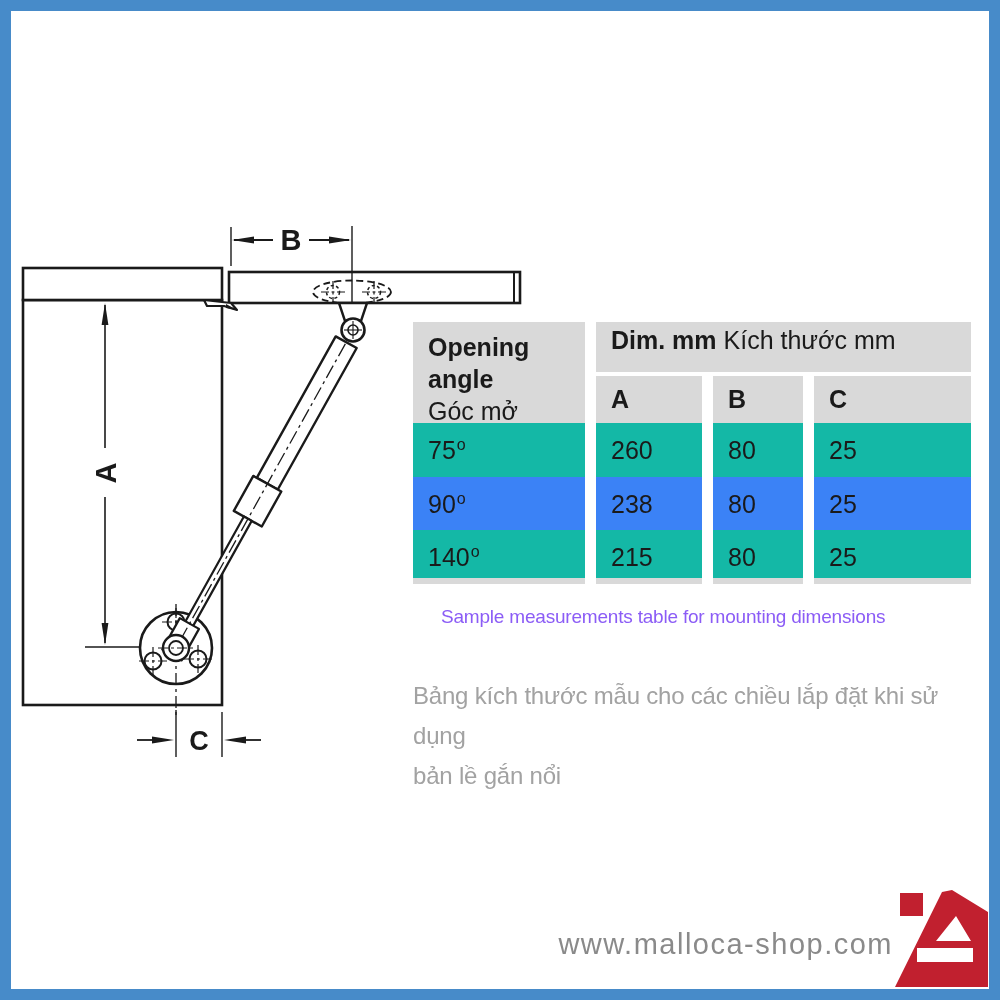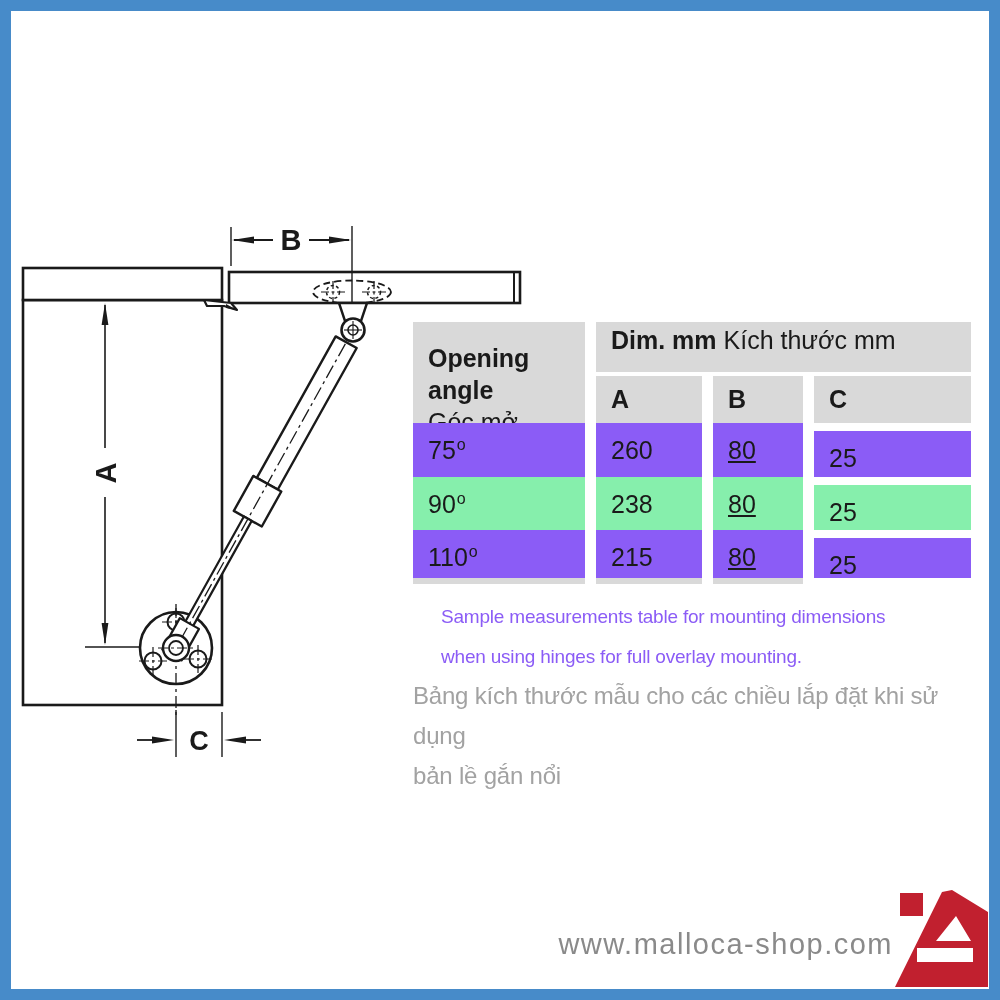--- a/index.html
+++ b/index.html
@@ -20,30 +20,30 @@
   
   .spec-table {
     position: absolute; left: 413px; top: 322px; z-index: 2;
     display: grid;
     grid-template-columns: 172px 11px 106px 11px 90px 11px 157px;
     grid-template-rows: 50px 4px 47px 54px 53px 48px 6px;
     font-size: 25px;
   }
   .cell { box-sizing: border-box; padding-left: 15px; }
   .hdr  { background: #d9d9d9; }
-  .row-gray { background: #86efac; }
-  .row-white { background: #8b5cf6; }
+  .row-gray { background: #3b82f6; }
+  .row-white { background: #14b8a6; }
   .strip { background: #d9d9d9; }
-  .c-open { grid-column: 1; grid-row: 1 / span 3; padding-top: 20px; line-height: 32px; }
+  .c-open { grid-column: 1; grid-row: 1 / span 3; padding-top: 9px; line-height: 32px; }
   .c-dim  { grid-column: 3 / span 5; grid-row: 1; padding-top: 4px; }
   .c-sub  { grid-row: 3; padding-top: 9px; font-weight: bold; }
   .c-sub.a { grid-column: 3; } .c-sub.b { grid-column: 5; } .c-sub.c { grid-column: 7; }
   .body-cell { padding-top: 13px; }
   .r1 { grid-row: 4; } .r2 { grid-row: 5; } .r3 { grid-row: 6; } .r4 { grid-row: 7; }
-  .col1 { grid-column: 1; } .colA { grid-column: 3; } .colB { grid-column: 5; text-decoration: underline; } .colC { grid-column: 7; margin-top: 8px; }
+  .col1 { grid-column: 1; } .colA { grid-column: 3; } .colB { grid-column: 5; } .colC { grid-column: 7; }
   .bold { font-weight: bold; }
   .deg { font-size: 16px; position: relative; top: -9px; left: 1px; }
 
   
   .caption-en {
     position: absolute; left: 413px; top: 597px; width: 575px; z-index: 2;
     font-size: 19px; line-height: 40px; color: #8b5cf6; letter-spacing: -0.2px; margin-left: 28px;
   }
   .caption-vi {
     position: absolute; left: 413px; top: 676px; width: 575px; z-index: 2;
@@ -181,35 +181,34 @@
   <div class="cell body-cell row-white r1 colC">25</div>
 
   <div class="cell body-cell row-gray r2 col1">
     <span>90</span><span class="deg">o</span>
   </div>
   <div class="cell body-cell row-gray r2 colA">238</div>
   <div class="cell body-cell row-gray r2 colB">80</div>
   <div class="cell body-cell row-gray r2 colC">25</div>
 
   <div class="cell body-cell row-white r3 col1">
-    <span>110</span><span class="deg">o</span>
+    <span>140</span><span class="deg">o</span>
   </div>
   <div class="cell body-cell row-white r3 colA">215</div>
   <div class="cell body-cell row-white r3 colB">80</div>
   <div class="cell body-cell row-white r3 colC">25</div>
 
   <div class="strip r4 col1"></div>
   <div class="strip r4 colA"></div>
   <div class="strip r4 colB"></div>
   <div class="strip r4 colC"></div>
 </div>
 
 <div class="caption-en">
   <span>Sample measurements table for mounting dimensions</span><br>
-  <span>when using hinges for full overlay mounting.</span>
 </div>
 <div class="caption-vi">
   <span>Bảng kích thước mẫu cho các chiều lắp đặt khi sử dụng</span><br>
   <span>bản lề gắn nổi</span>
 </div>
 
 <div class="website">www.malloca-shop.com</div>
 
 <div class="frame"></div>
 

